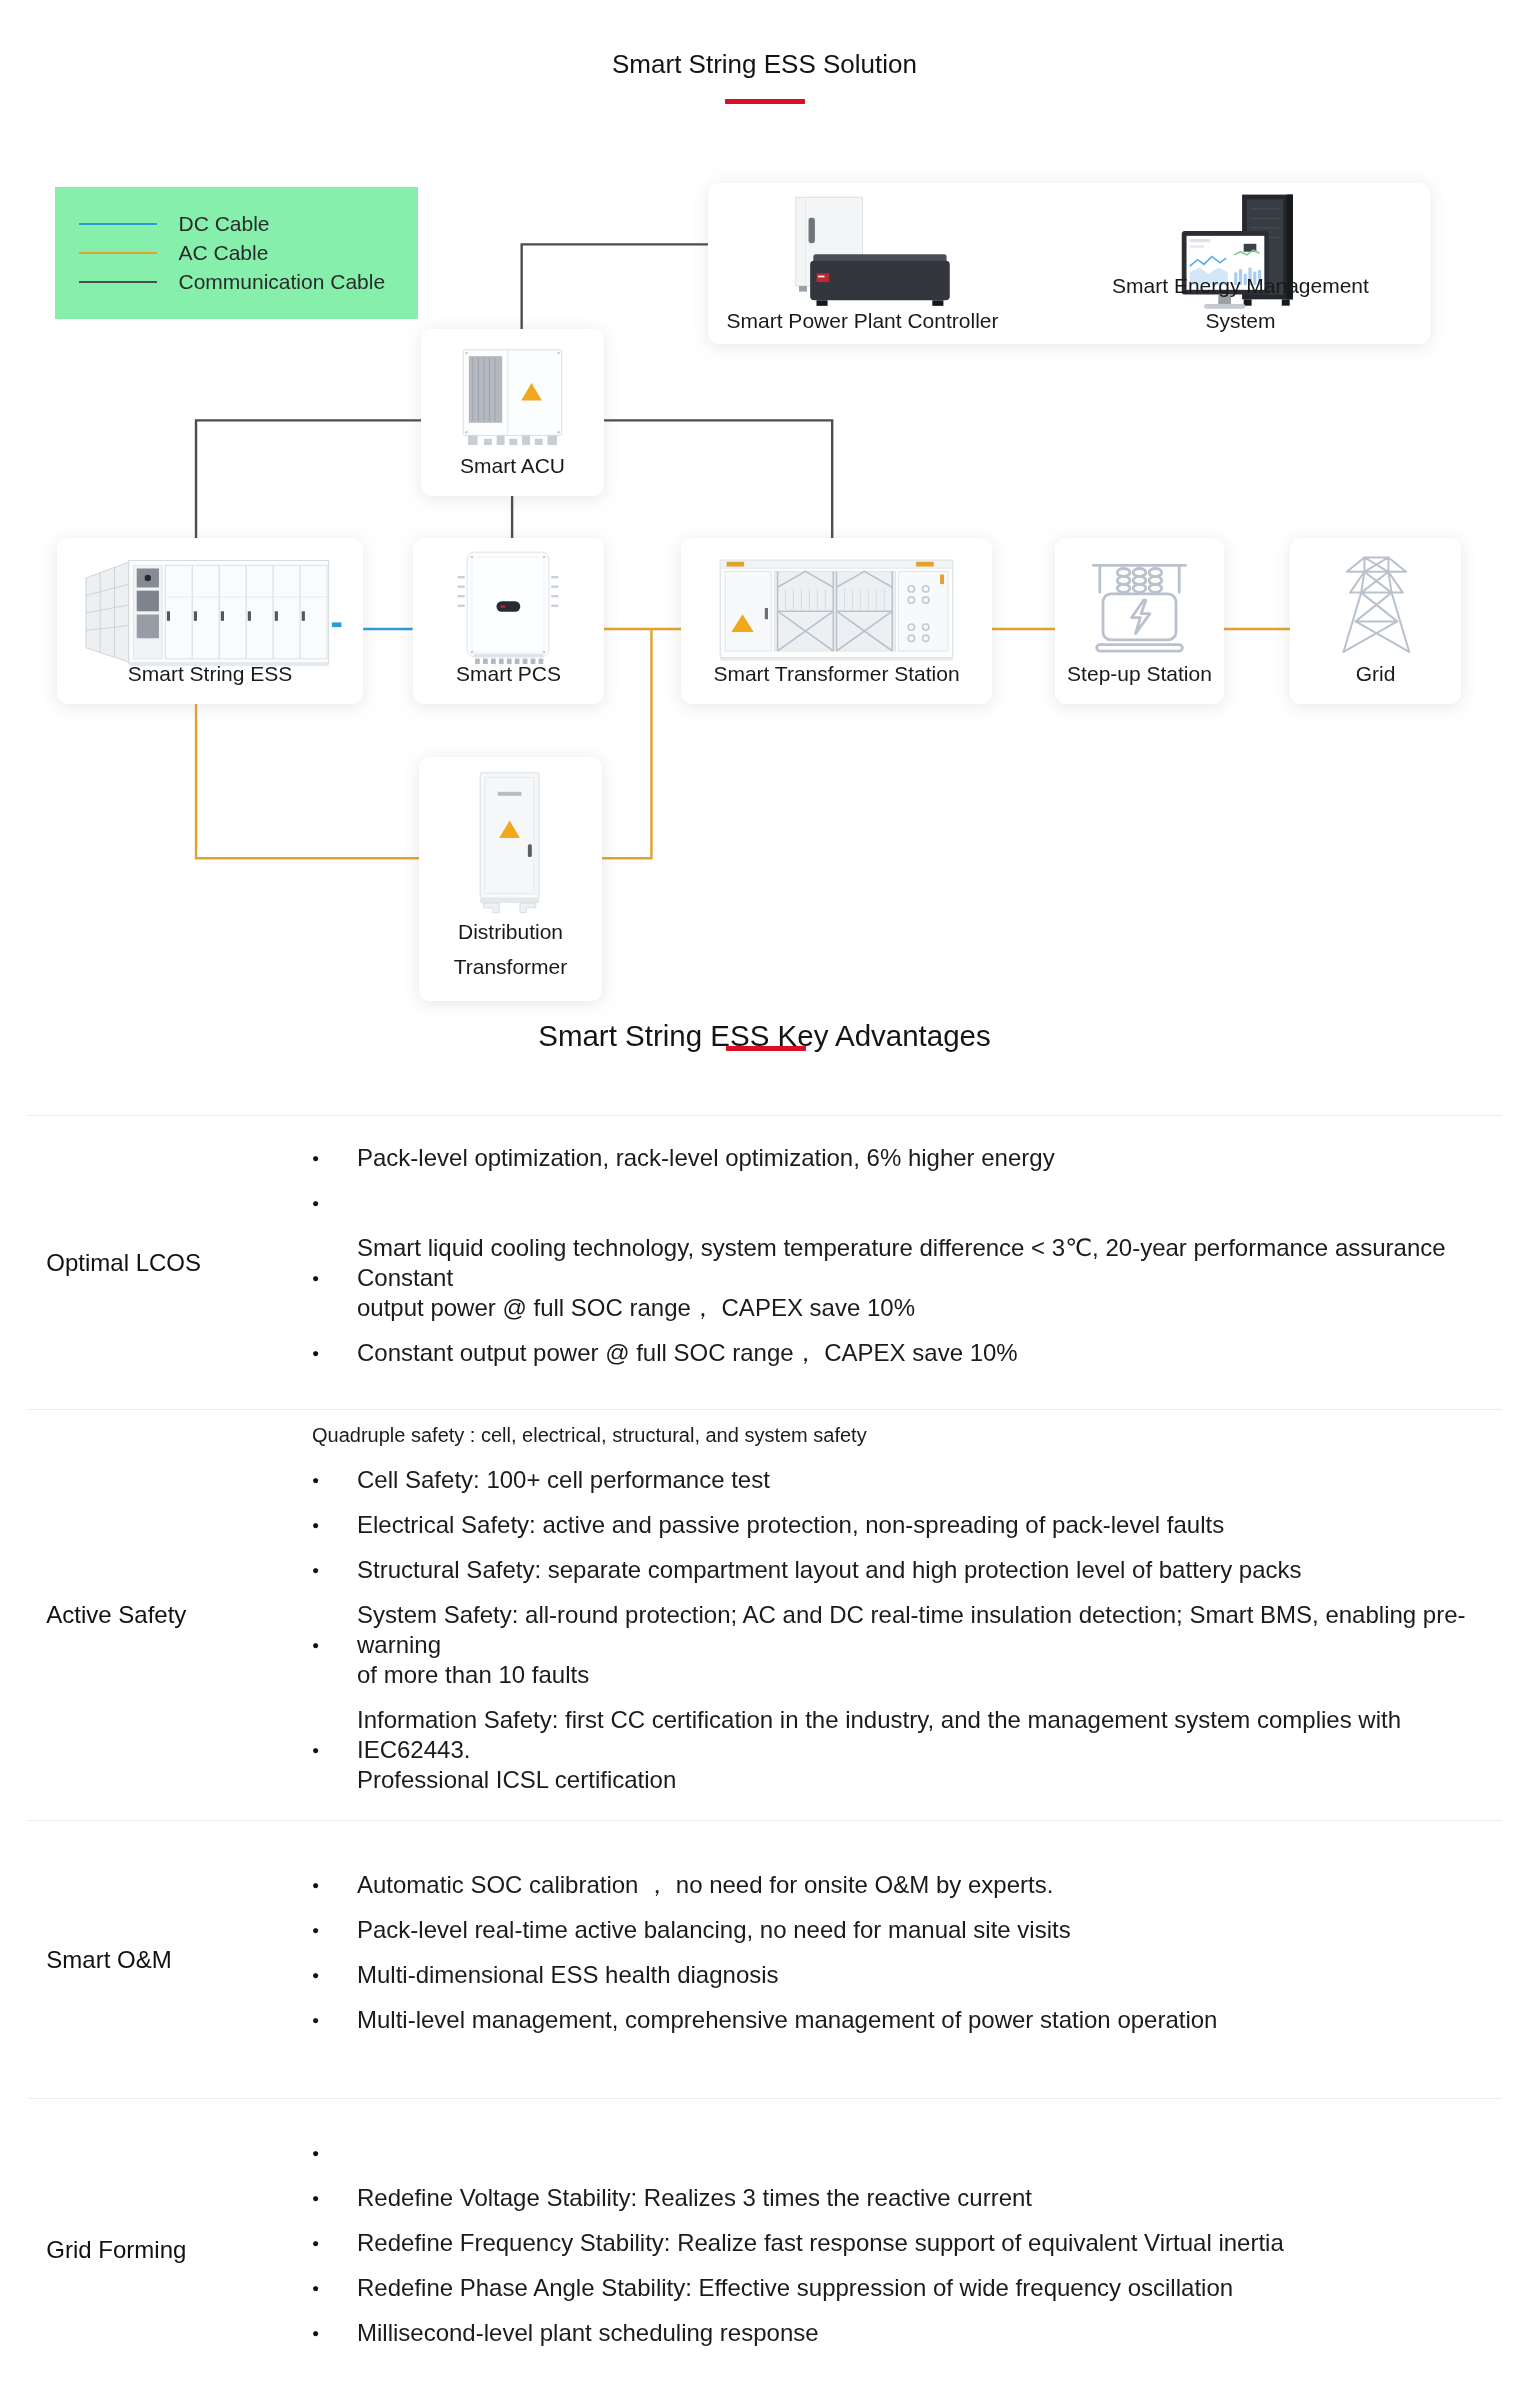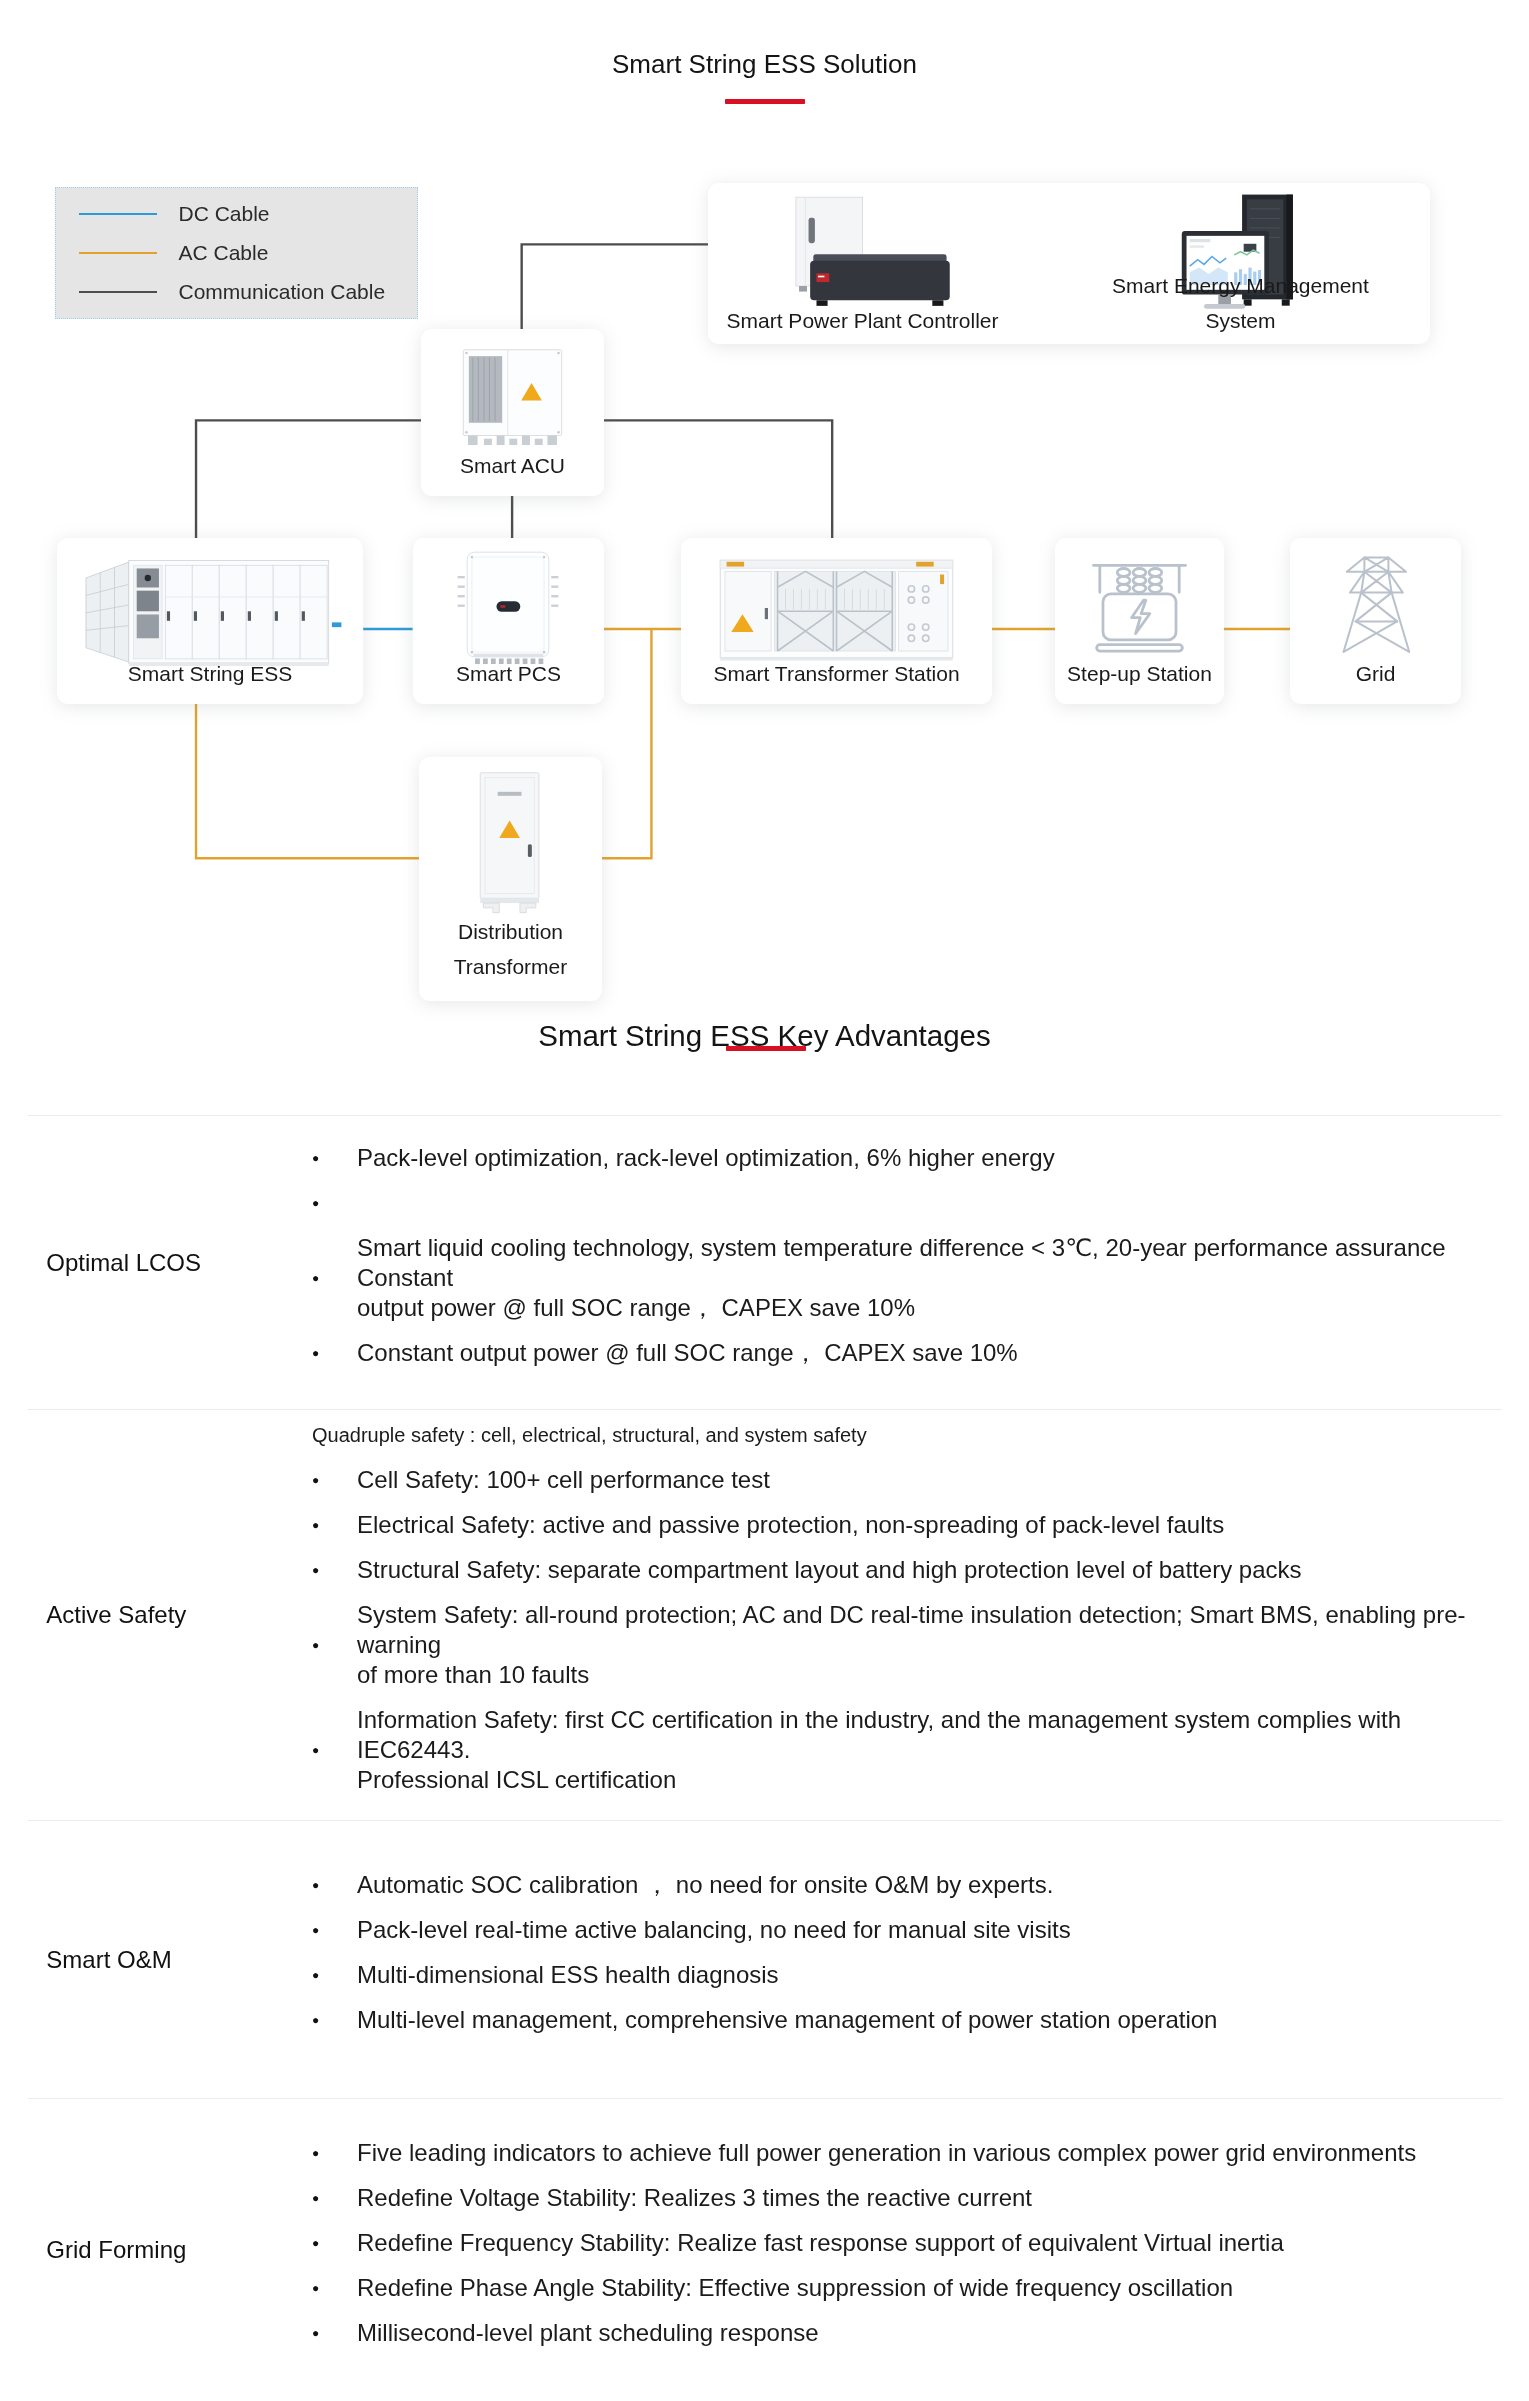--- a/index.html
+++ b/index.html
@@ -5,22 +5,22 @@
   html,body{margin:0;padding:0;background:#fff;}
   #app{position:relative;width:1529px;height:2401px;background:#ffffff;overflow:hidden;
        font-family:"Liberation Sans","DejaVu Sans",sans-serif;color:#1a1a1a;}
   
   .diagram{position:absolute;left:0;top:0;width:1529px;height:1000px;}
   .d-title{position:absolute;left:0;top:49px;width:100%;text-align:center;
            font-size:26px;letter-spacing:0;color:#141414;}
   .t-underline{position:absolute;width:80px;height:4.8px;border-radius:0.8px;}
   .wires{position:absolute;left:0;top:0;z-index:0;}
   .legend{position:absolute;left:55px;top:187px;width:363px;height:132px;box-sizing:border-box;
-          background:#e5e5e5;border:0.8px dotted #9ED1EF;display:flex;flex-direction:column;
-          justify-content:center;gap:15px;padding-left:23px;z-index:1;}
+          background:#86efac;border:0.8px dotted #9ED1EF;display:flex;flex-direction:column;
+          justify-content:center;gap:5px;padding-left:23px;z-index:1;}
   .legend-row{display:flex;align-items:center;}
   .legend-swatch{width:78px;height:2.4px;margin-right:21.5px;flex:0 0 78px;}
   .legend-label{font-size:21px;color:#2b2b2b;}
   .card{position:absolute;background:#fff;border-radius:11px;z-index:1;
         box-shadow:0 2.4px 17.5px rgba(120,130,140,0.18);}
   .nlabel{position:absolute;left:0;right:0;bottom:12.7px;text-align:center;font-size:21px;
           color:#1a1a1a;white-space:pre-line;line-height:35px;margin-top:19px;}
   .node-group{position:absolute;top:0;height:100%;}
   .node-group .nlabel{bottom:6.4px;}
   .fig{position:absolute;}
@@ -399,21 +399,20 @@
         </ul>
       </div>
     </div>
 
     <div class="adv-row" style="top:1098px;height:303px">
       <div class="adv-label">Grid Forming</div>
       <div class="bullets">
         <ul>
           <li class="bullet">
               <span class="dot">●</span>
-              <span class="btext">Five leading indicators to achieve full power generation in various complex power grid environments</span>
             </li>
           <li class="bullet">
               <span class="dot">●</span>
               <span class="btext">Redefine Voltage Stability: Realizes 3 times the reactive current</span>
             </li>
           <li class="bullet">
               <span class="dot">●</span>
               <span class="btext">Redefine Frequency Stability: Realize fast response support of equivalent Virtual inertia</span>
             </li>
           <li class="bullet">

